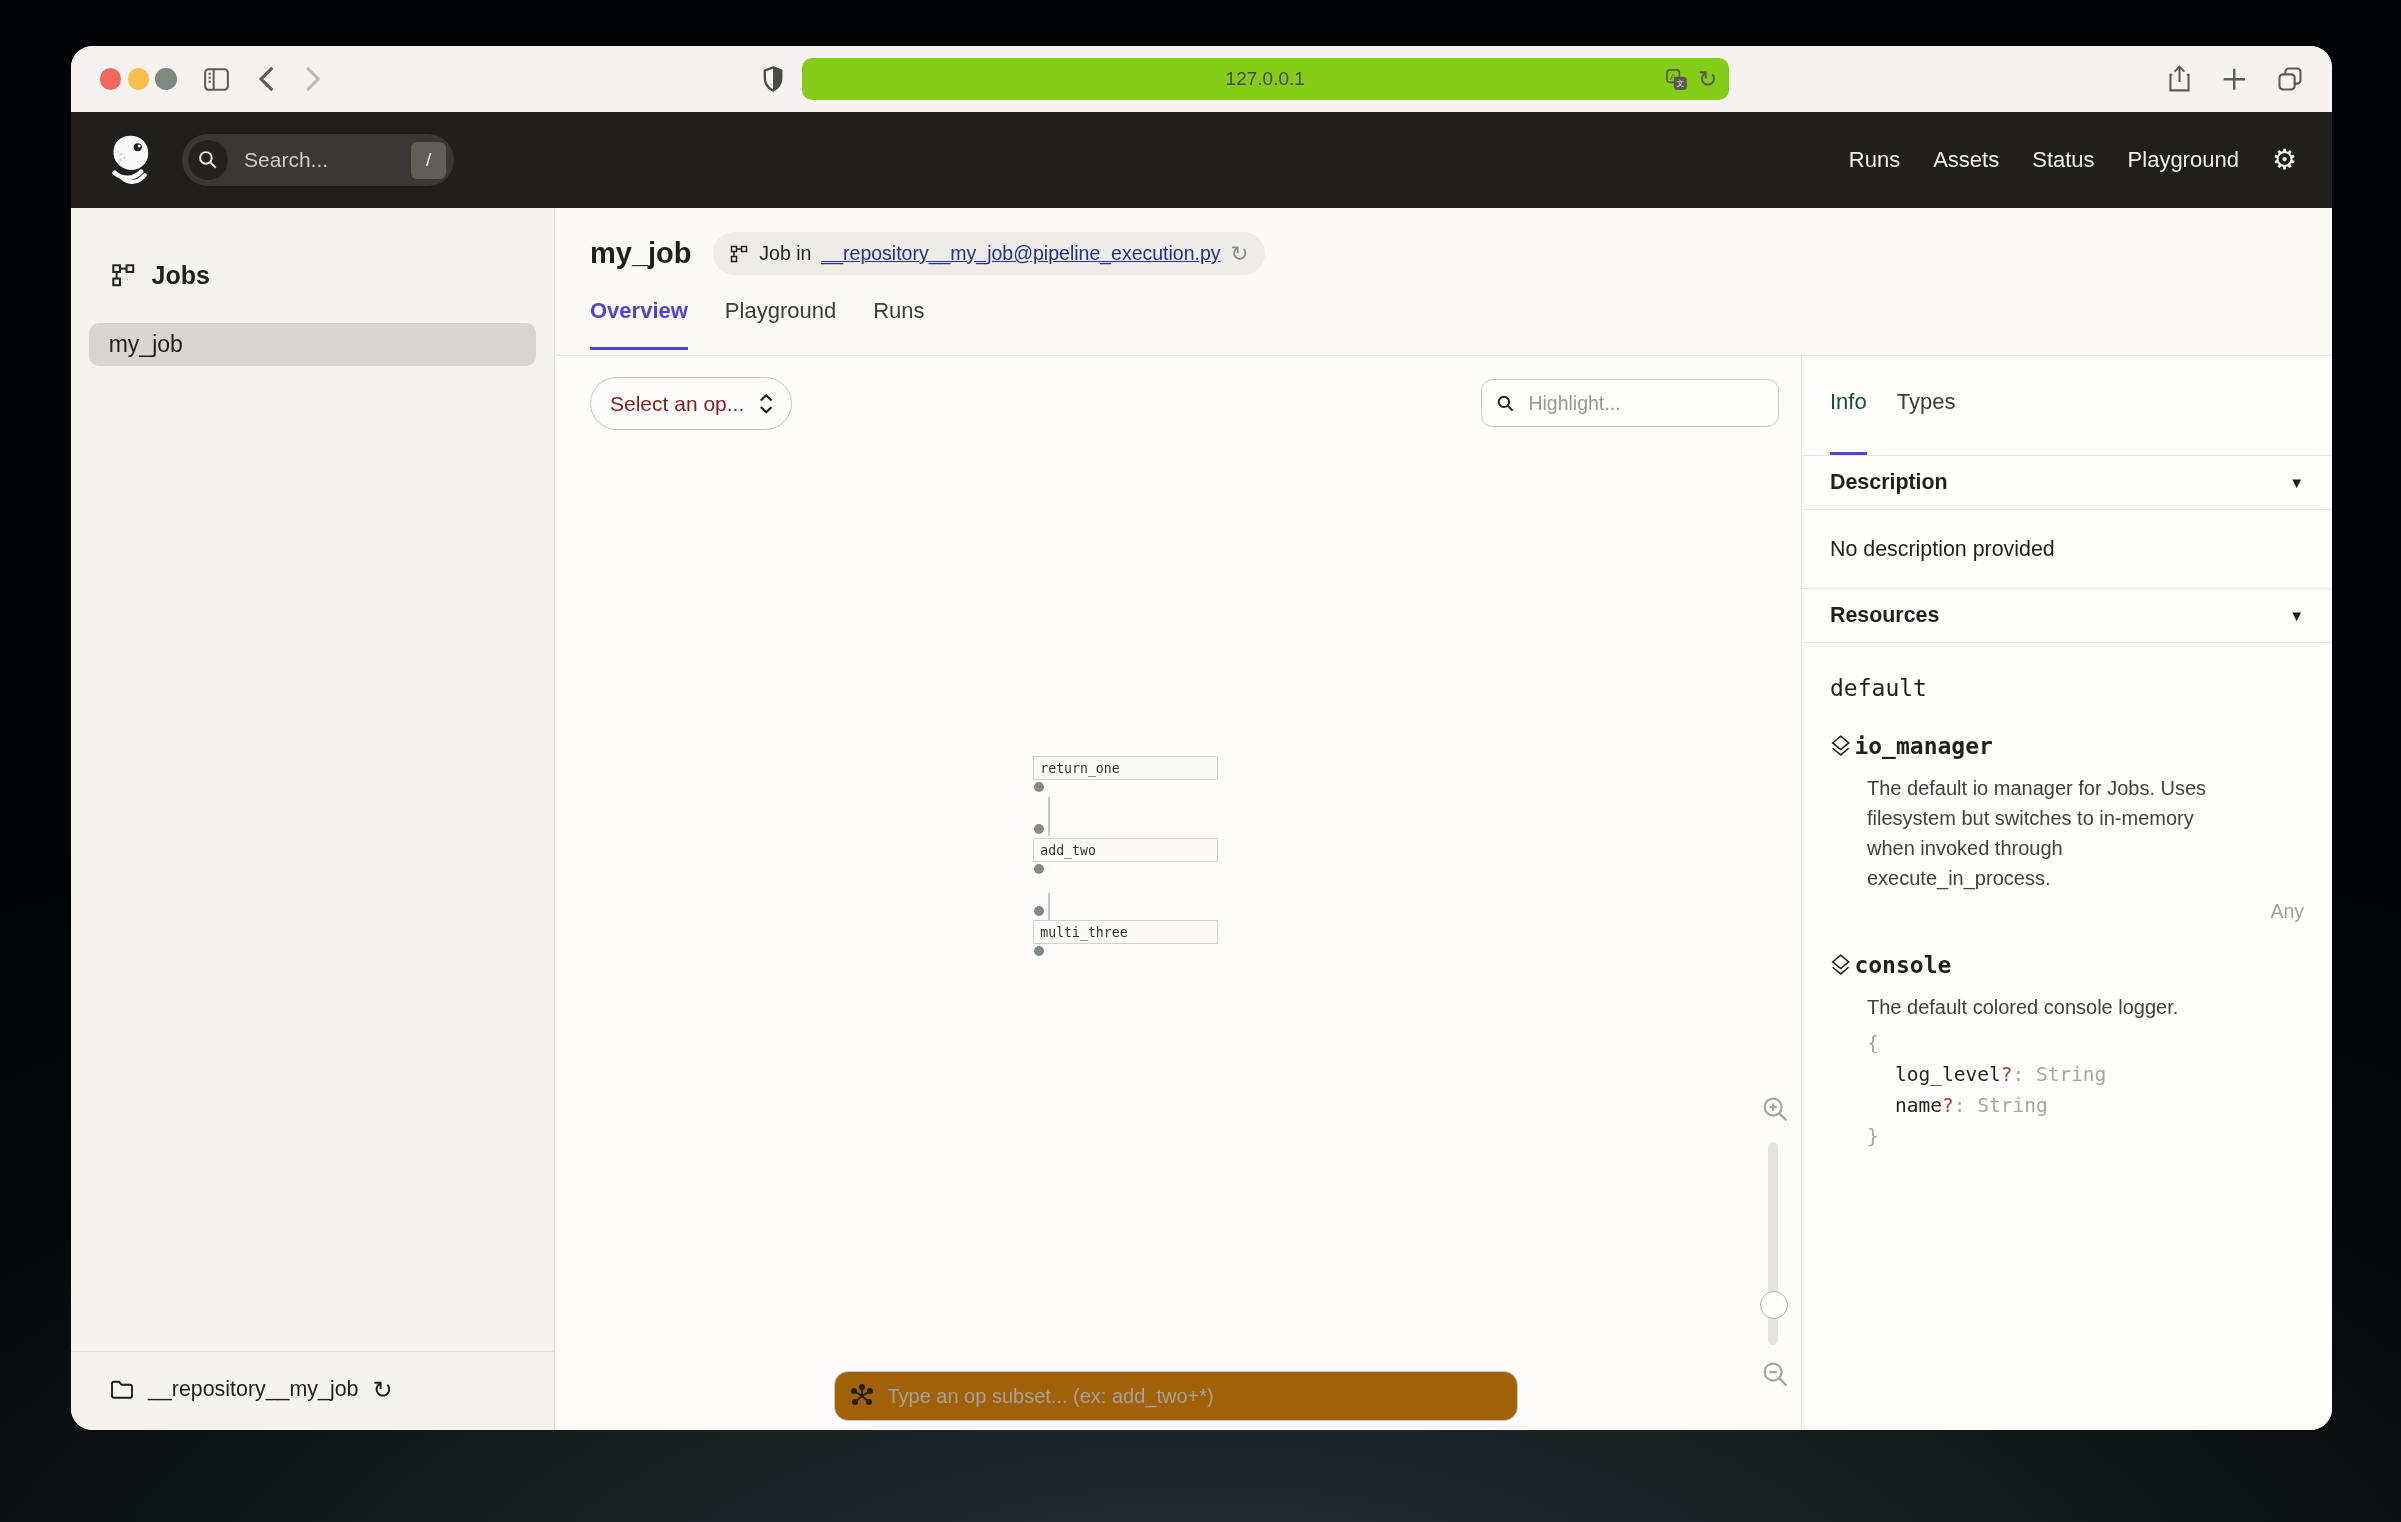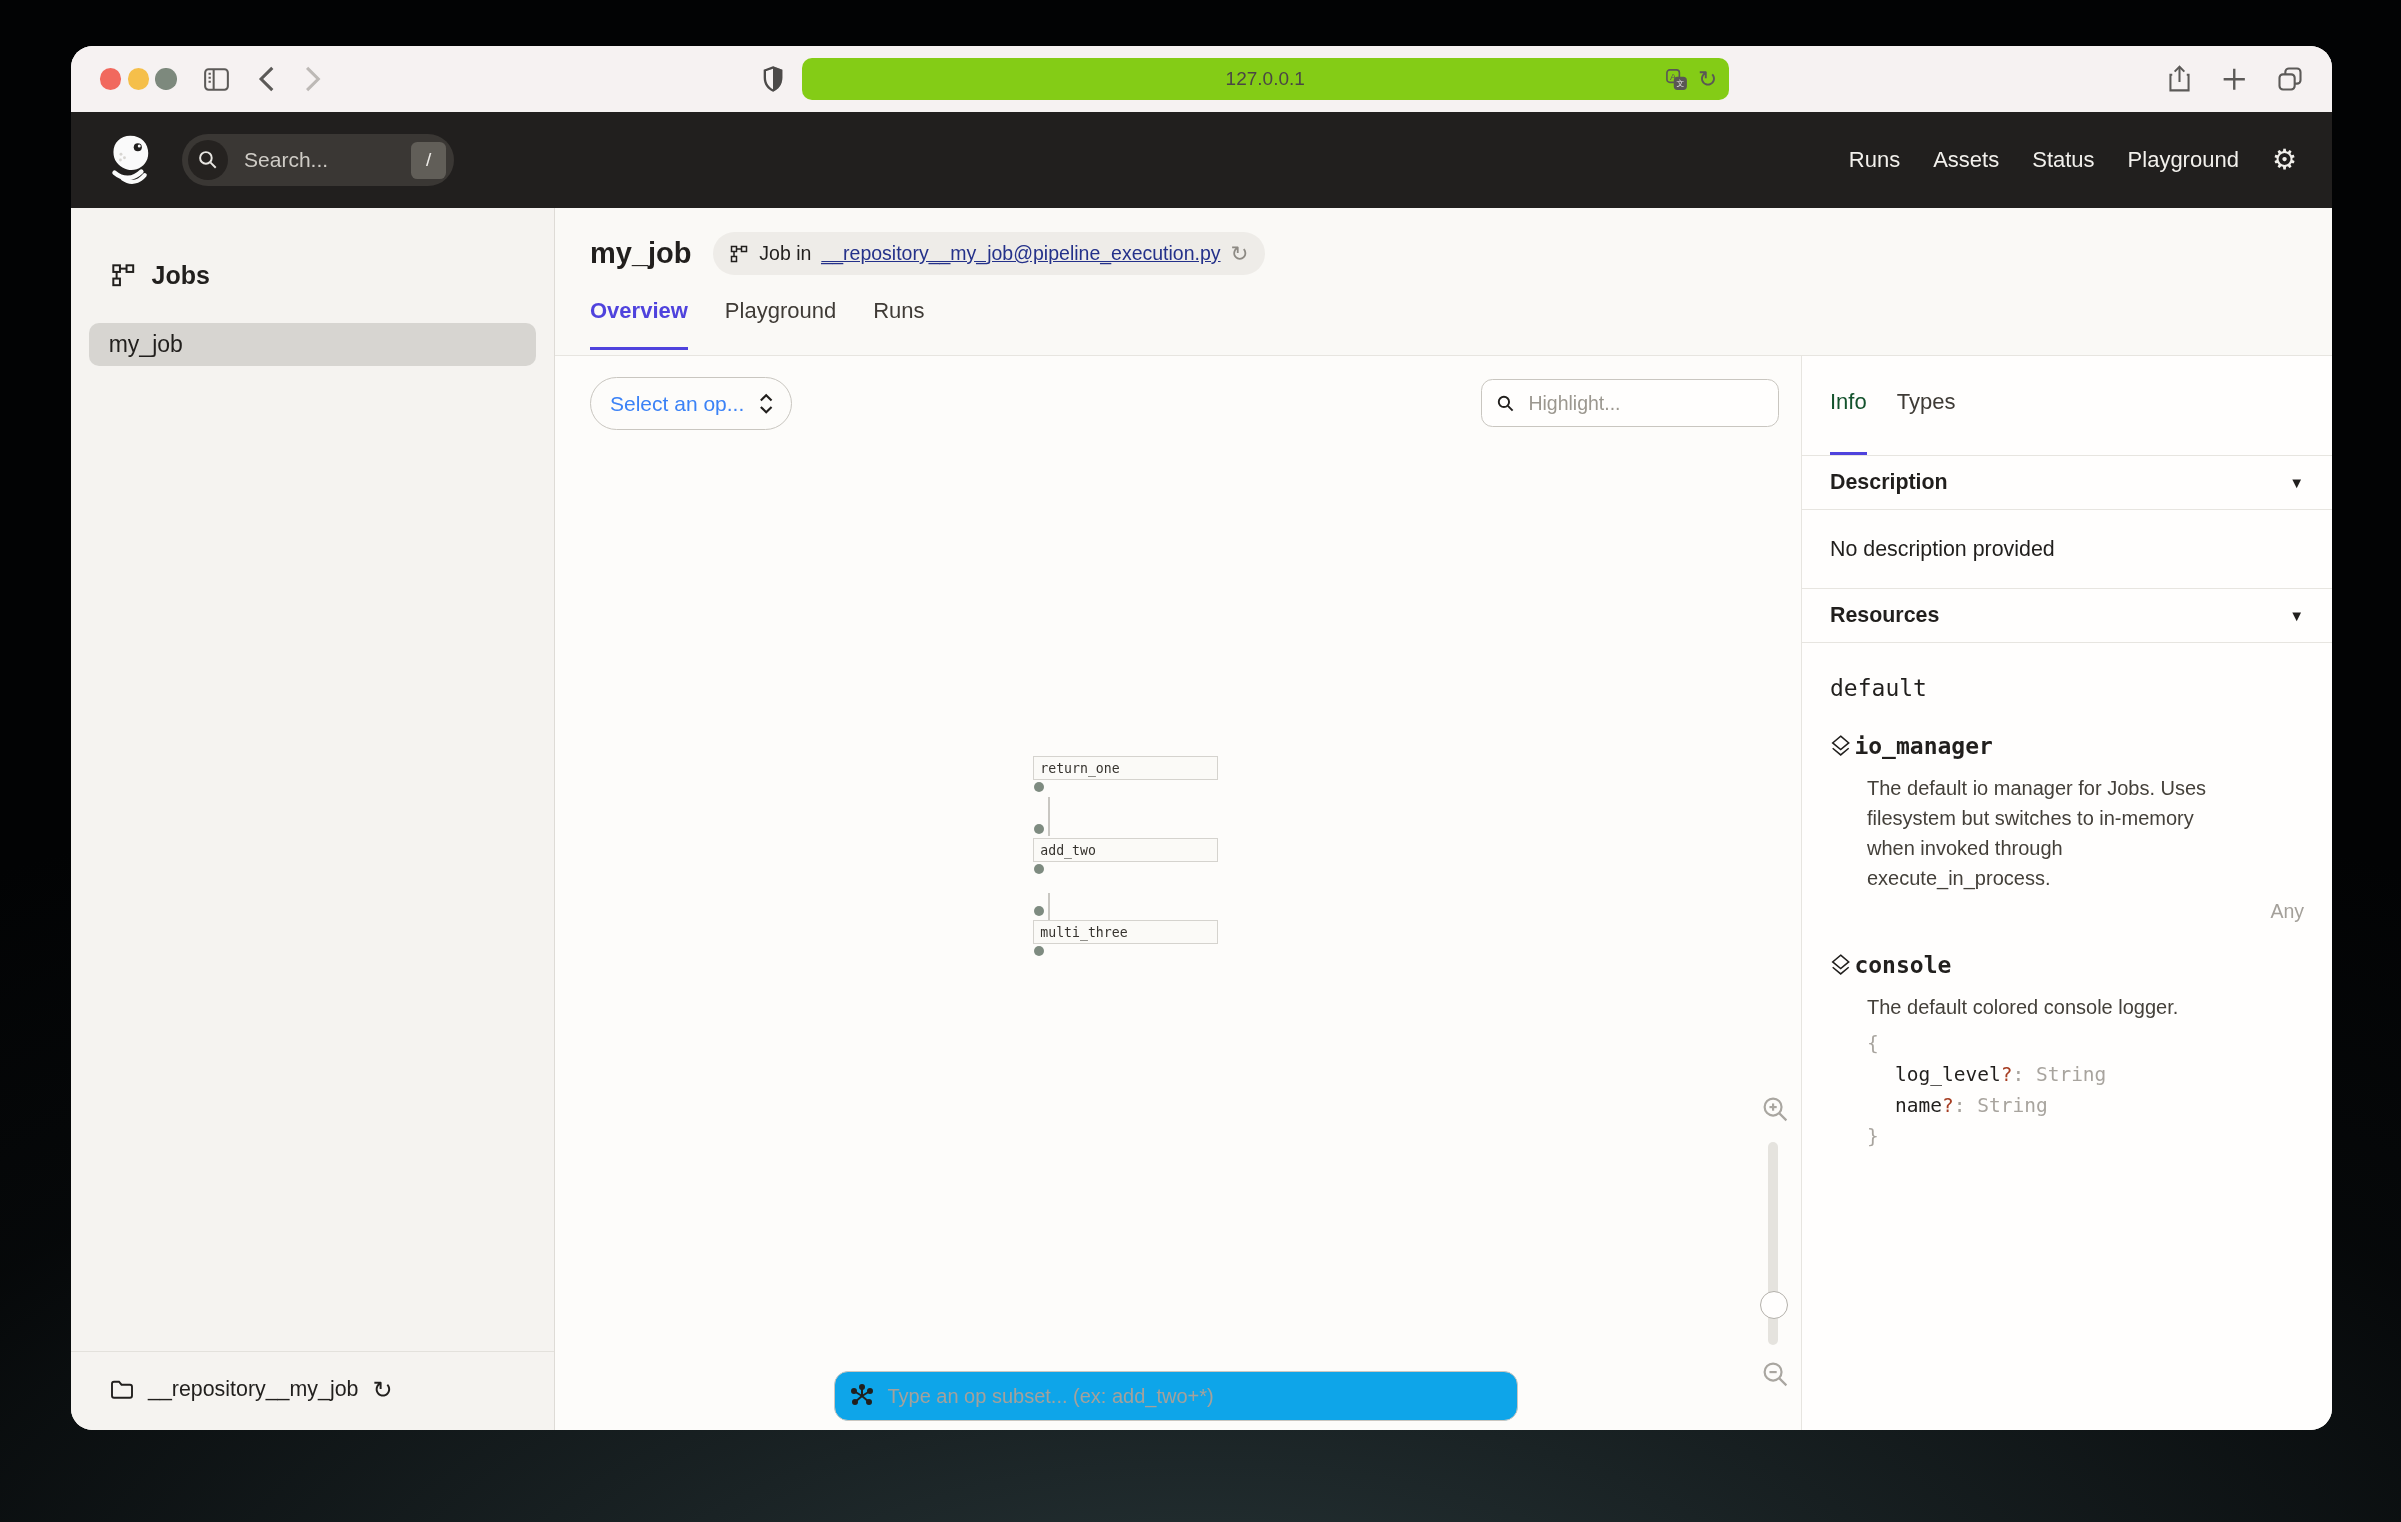--- a/index.html
+++ b/index.html
@@ -78,40 +78,40 @@
   .tabs { display:flex; gap:37px; margin-top:23px; }
   .tab { font-size:22px; color:#3f3b36; padding-bottom:23px; border-bottom:3.8px solid transparent; }
   .tab.active { color:#4f43dd; border-bottom-color:#4f43dd; font-weight:bold; }
 
   .content-row { flex:1; display:flex; min-height:0; }
 
   
   .graph-area { position:relative; flex:1; background:#fdfcfa; }
   .select-op { position:absolute; left:35px; top:21px; height:53px; border-radius:26.5px;
     border:1.3px solid #c9c6c0; background:#fdfcfa; display:flex; align-items:center; gap:14px;
-    padding:0 16.4px 0 19px; font-size:21px; color:#3b82f6; }
+    padding:0 16.4px 0 19px; font-size:21px; color:#7f1d1d; }
   .highlight-box { position:absolute; left:926px; top:23px; width:298px; height:48px; border-radius:11.4px;
     border:1.3px solid #c9c6c0; background:#fffefd; display:flex; align-items:center; gap:11.4px; padding:0 14px; }
   .highlight-input { flex:1; min-width:0; border:none; outline:none; background:transparent;
     font-family:"Liberation Sans",sans-serif; font-size:19.5px; color:#211f1d; }
   .highlight-input::placeholder { color:#9b978f; }
 
   .op-node { position:absolute; left:478px; width:185px; height:24px; background:#fbfaf7;
     border:1.3px solid #d5d3ce; display:flex; align-items:center; padding-left:6.3px;
     font-family:"DejaVu Sans Mono", monospace; font-size:13.2px; color:#36332e;text-align:center; }
   .io-dot { position:absolute; width:10px; height:10px; border-radius:50%; background:#7e8b80; left:479px; }
   .edge { position:absolute; width:1.9px; background:#c9c7c2; left:493px; }
 
   .zoom-ctl { position:absolute; color:#a9a6a0; }
   .zoom-track { position:absolute; left:1213px; top:786px; width:10px; height:203px; border-radius:5px; background:#e5e3de; }
   .zoom-handle { position:absolute; left:1205px; top:935px; width:28px; height:28px; border-radius:50%;
     background:#fffefd; border:1.9px solid #b3b0aa; }
 
   .subset-box { position:absolute; left:279px; top:1015px; width:684px; height:50px; border-radius:14px;
-    border:1.3px solid #cac7c1; background:#0ea5e9; display:flex; align-items:center; gap:11.4px; padding:0 15px; }
+    border:1.3px solid #cac7c1; background:#a16207; display:flex; align-items:center; gap:11.4px; padding:0 15px; }
   .subset-input { flex:1; min-width:0; border:none; outline:none; background:transparent;
     font-family:"Liberation Sans",sans-serif; font-size:20px; color:#211f1d; }
   .subset-input::placeholder { color:#a5a19b; }
 
   
   .right-panel { width:531px; flex:0 0 auto; border-left:1.3px solid #e7e5e0; background:#fffefd;
     overflow:hidden; }
   .panel-tabs { display:flex; gap:30px; padding:33px 28px 0 28px; }
   .panel-tab { font-size:22px; color:#3f3b36; padding-bottom:37px; border-bottom:3.8px solid transparent; }
   .panel-tab.active { color:#14532d; border-bottom-color:#4f43dd; }

